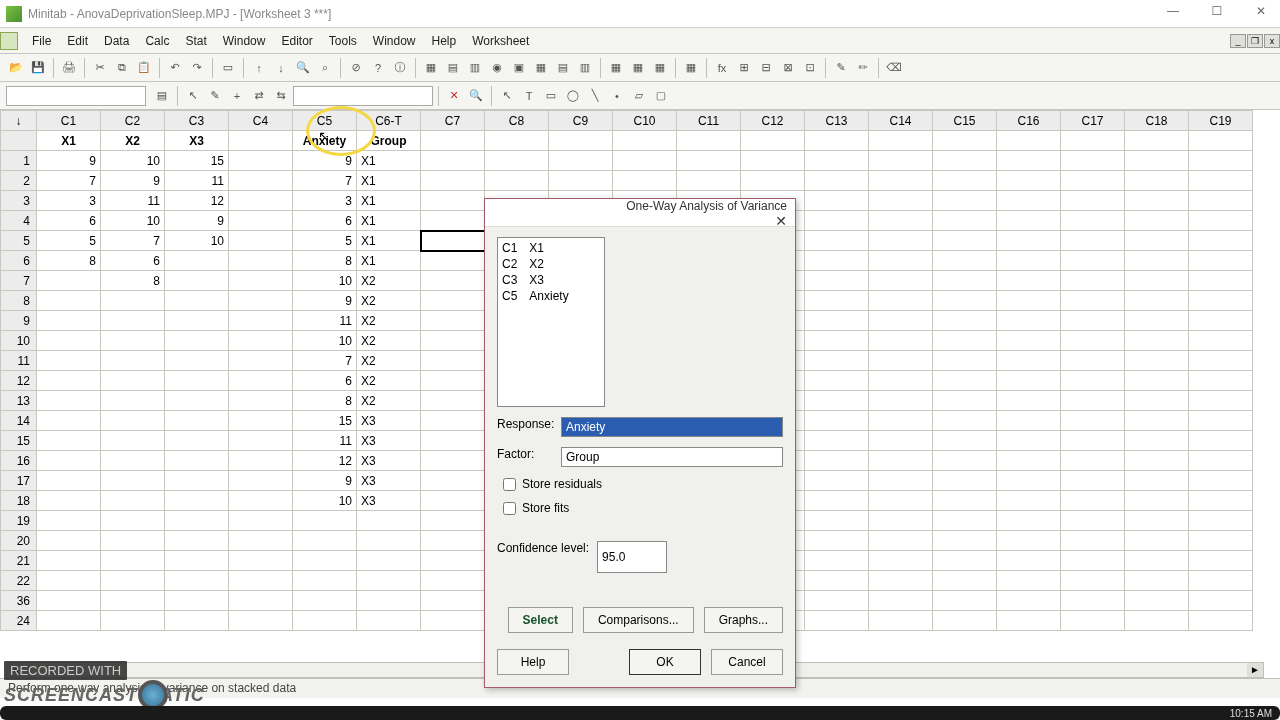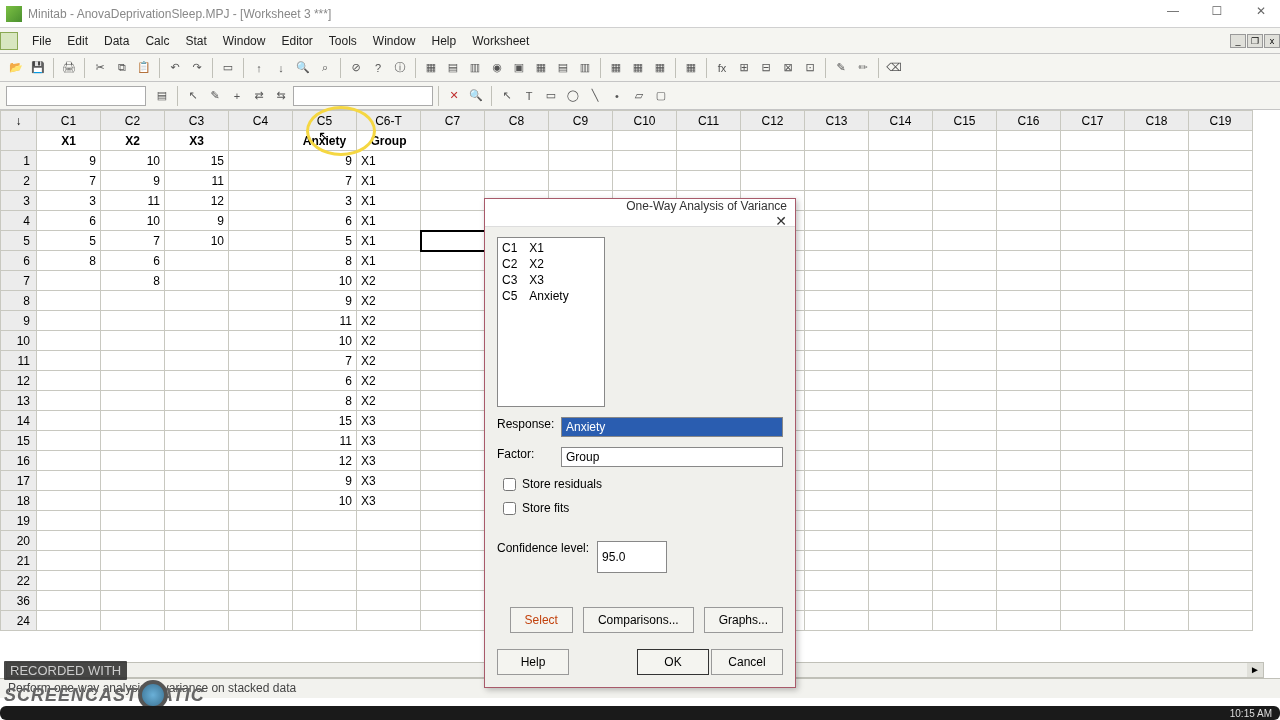--- a/index.html
+++ b/index.html
@@ -53,24 +53,24 @@
 .field-row label { width: 64px; }
 .field-row input[type=text] { flex: 1; height: 20px; border: 1px solid #888; padding: 0 4px; font-size: 12px; }
 .field-row input.sel { background: #2a5db0; color: #fff; }
 .check-row { display: flex; align-items: center; gap: 6px; margin-left: 6px; }
 .check-row input { width: 13px; height: 13px; }
 .conf-row { display: flex; gap: 8px; margin-top: 16px; }
 .conf-row input { width: 70px; height: 32px; border: 1px solid #888; padding: 8px 4px; }
 .dbtn { height: 26px; padding: 0 14px; background: #f4f4f0; border: 1px solid #999; font-size: 12px; cursor: pointer; }
 .dbtn.wide { min-width: 72px; }
 .dbtn.ok { border: 1px solid #333; }
-.dbtn.disabled { color: #c2410c; }
+.dbtn.disabled { color: #14532d; font-weight: bold; }
 .btn-group-top { display: flex; gap: 10px; justify-content: flex-end; width: 100%; margin-top: 24px; }
 .btn-group-bot { display: flex; gap: 10px; justify-content: space-between; width: 100%; margin-top: 6px; }
-.btn-group-bot .right { display: flex; gap: 2px; border-radius: 12px; }
+.btn-group-bot .right { display: flex; gap: 10px; border-radius: 12px; }
 
 
 .statusbar { position: absolute; bottom: 22px; left: 0; right: 0; height: 20px; background: #f2f2ee; border-top: 1px solid #c0c0b8; font-size: 11px; padding: 2px 8px; color: #444; }
 .watermark { position: absolute; bottom: 0; left: 0; right: 0; height: 40px; pointer-events: none; }
 .watermark .rec { position: absolute; left: 4px; bottom: 40px; font-size: 13px; background: rgba(40,40,40,0.85); color: #ccc; padding: 2px 6px; border-radius: 1px; }
 .watermark .logo { position: absolute; left: 4px; bottom: 14px; font-size: 18px; font-weight: bold; color: #666; letter-spacing: 1px; font-style: italic; }
 .watermark .circle { position: absolute; left: 138px; bottom: 10px; width: 30px; height: 30px; border: 4px solid #555; border-radius: 50%; background: radial-gradient(circle,#6ab0d8,#3a7090); }
 
 
 .taskbar { position: absolute; bottom: 0; left: 0; right: 0; height: 14px; background: #1a1a1a; border-radius: 6px; }

